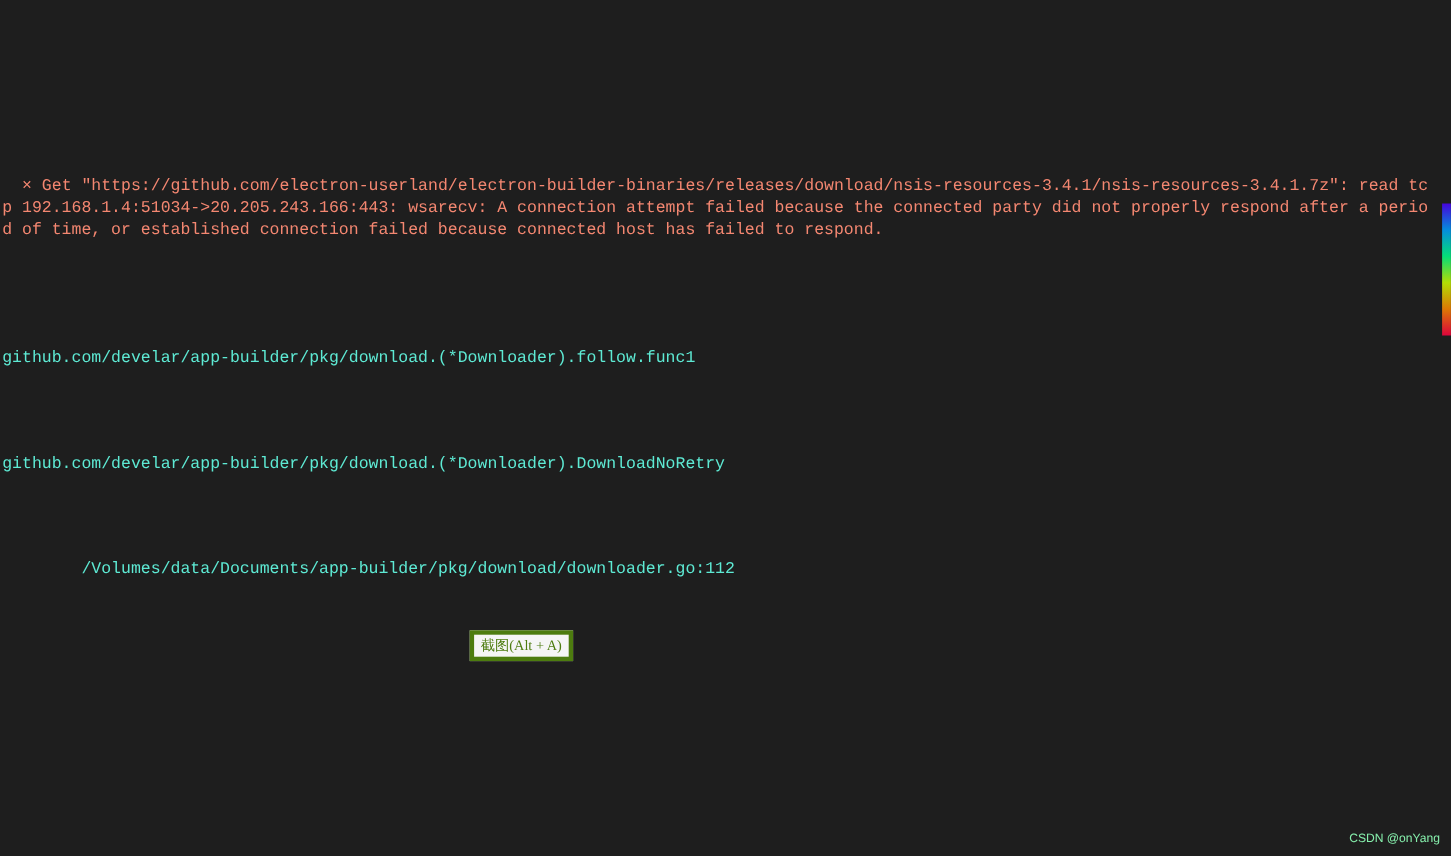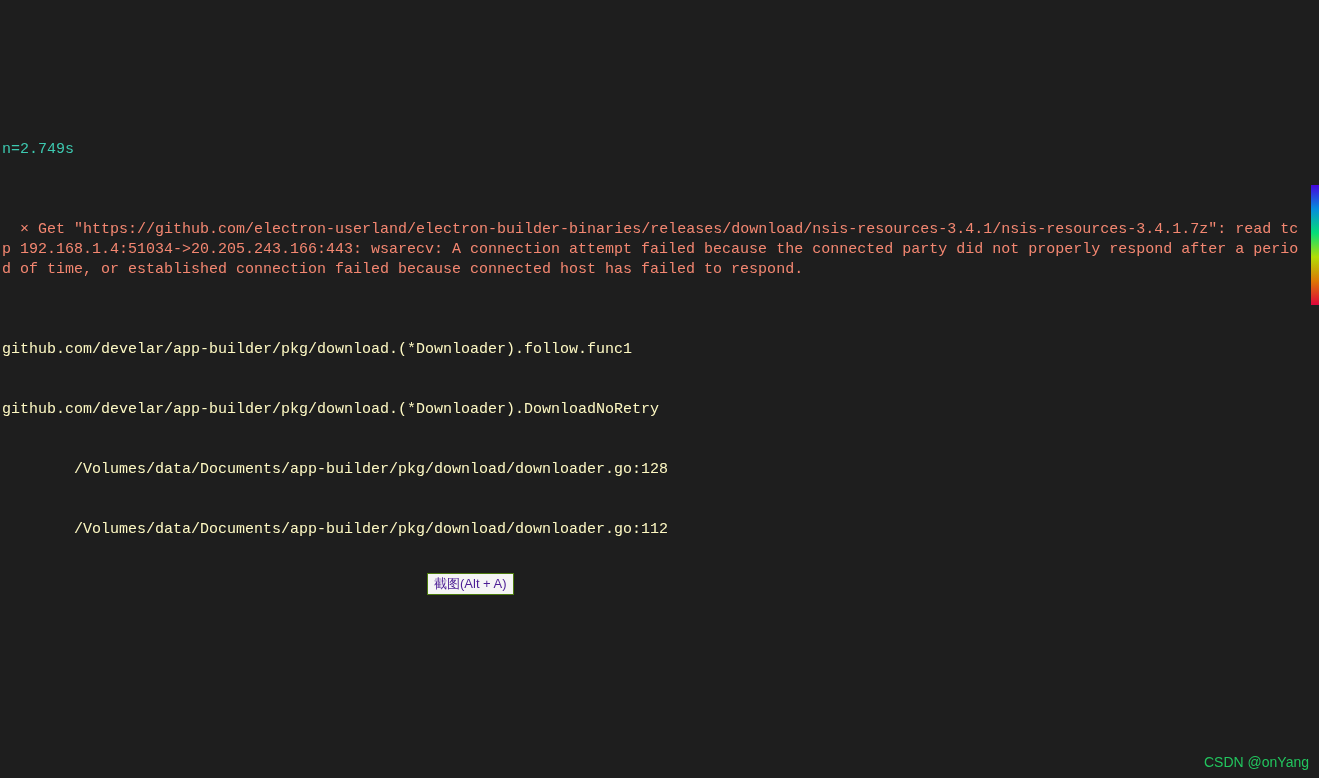--- a/index.html
+++ b/index.html
@@ -17,68 +17,66 @@
   }
   .terminal {
     padding: 0 2px 4px 2px;
     width: 1300px;
     height: 100%;
     overflow: hidden;
   }
   .line { white-space: pre-wrap; word-break: break-all; }
   .cyan { color: #3dc9b0; }
   .err-red { color: #f48771; }
-  .trace-red { color: #fef9c3; }
+  .trace-red { color: #5eead4; margin-top: 36px; }
 
   .tooltip {
     position: absolute;
     left: 427px;
     top: 573px;
     background: #f5f5f5;
-    color: #4c1d95;
-    border: 1px solid #4d7c0f;
+    color: #4d7c0f;
+    border: 4px solid #4d7c0f;
     padding: 1px 6px;
-    font-family: Liberation Sans, sans-serif;
+    font-family: Liberation Serif, serif;
     font-size: 13px;
     line-height: 18px;
     z-index: 10;
   }
   .watermark {
     position: absolute;
     right: 10px;
     bottom: 6px;
-    color: #22c55e;
+    color: #86efac;
     font-family: Arial, sans-serif;
-    font-size: 14px;
+    font-size: 11px;
   }
   .minimap {
     position: absolute;
     right: 0;
     top: 185px;
     width: 8px;
     height: 120px;
     background: linear-gradient(to bottom,
       #4c00ff 0%, #00a0ff 20%, #00ff88 40%,
       #ccff00 60%, #ff8800 80%, #ff0040 100%);
     opacity: 0.85;
   }
 </style>
 </head>
 <body>
 
 
 
 <div class="terminal">
-  <div class="line cyan">n=2.749s</div>
 
   <div class="line"><span class="err-red">  × </span><span class="err-red">Get "https://github.com/electron-userland/electron-builder-binaries/releases/download/nsis-resources-3.4.1/nsis-resources-3.4.1.7z": read tcp 192.168.1.4:51034-&gt;20.205.243.166:443: wsarecv: A connection attempt failed because the connected party did not properly respond after a period of time, or established connection failed because connected host has failed to respond.</span></div>
 
   <div class="line trace-red">github.com/develar/app-builder/pkg/download.(*Downloader).follow.func1</div>
   <div class="line trace-red">github.com/develar/app-builder/pkg/download.(*Downloader).DownloadNoRetry</div>
-  <div class="line trace-red">        /Volumes/data/Documents/app-builder/pkg/download/downloader.go:128</div>
   <div class="line trace-red">        /Volumes/data/Documents/app-builder/pkg/download/downloader.go:112</div>
   
   
   
   
   
   
   
   
   

